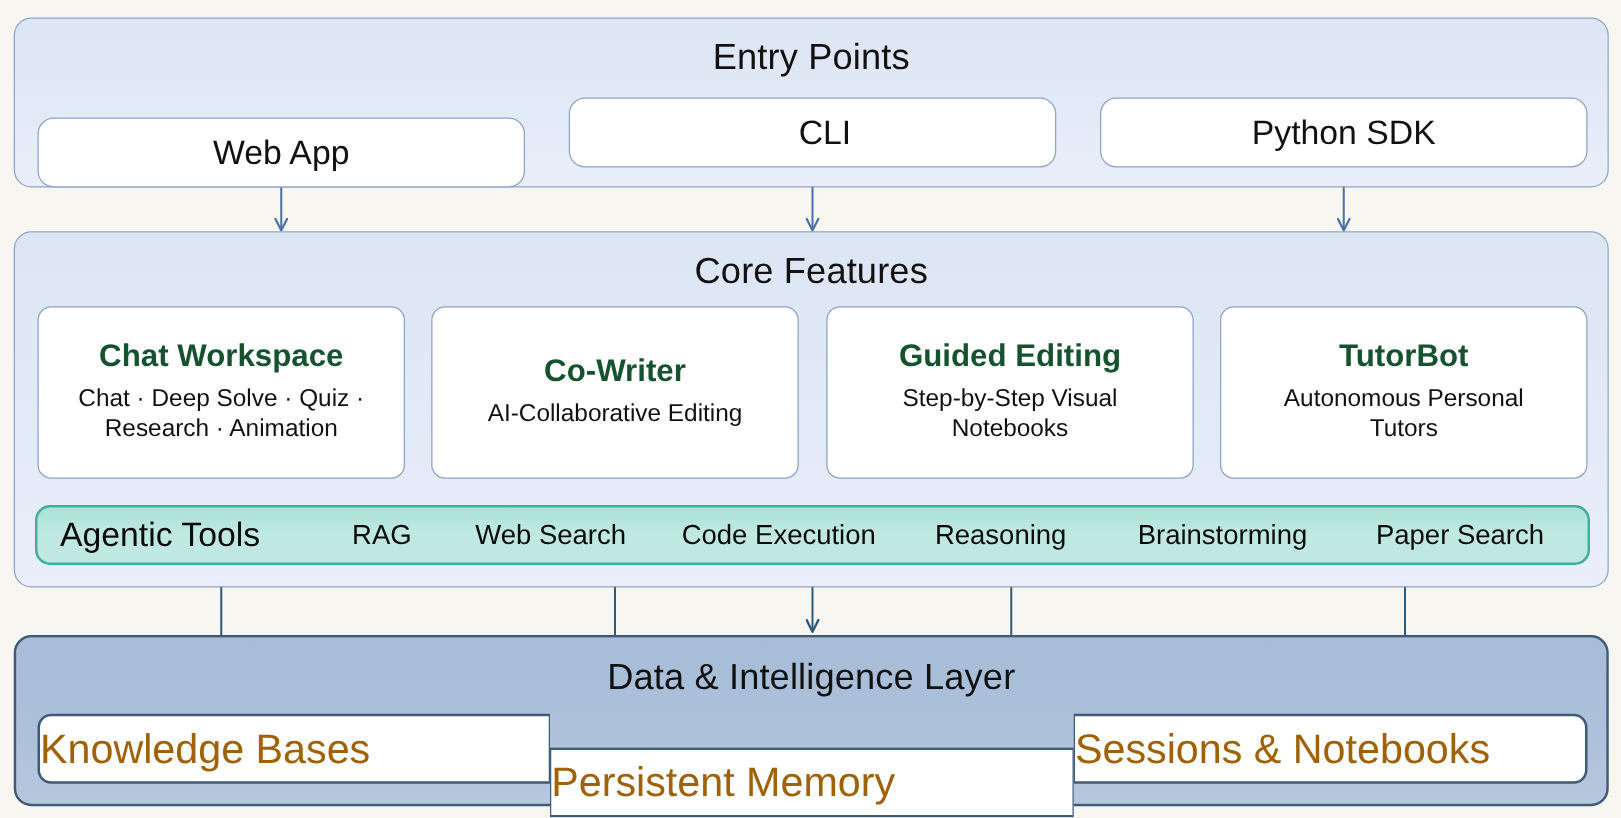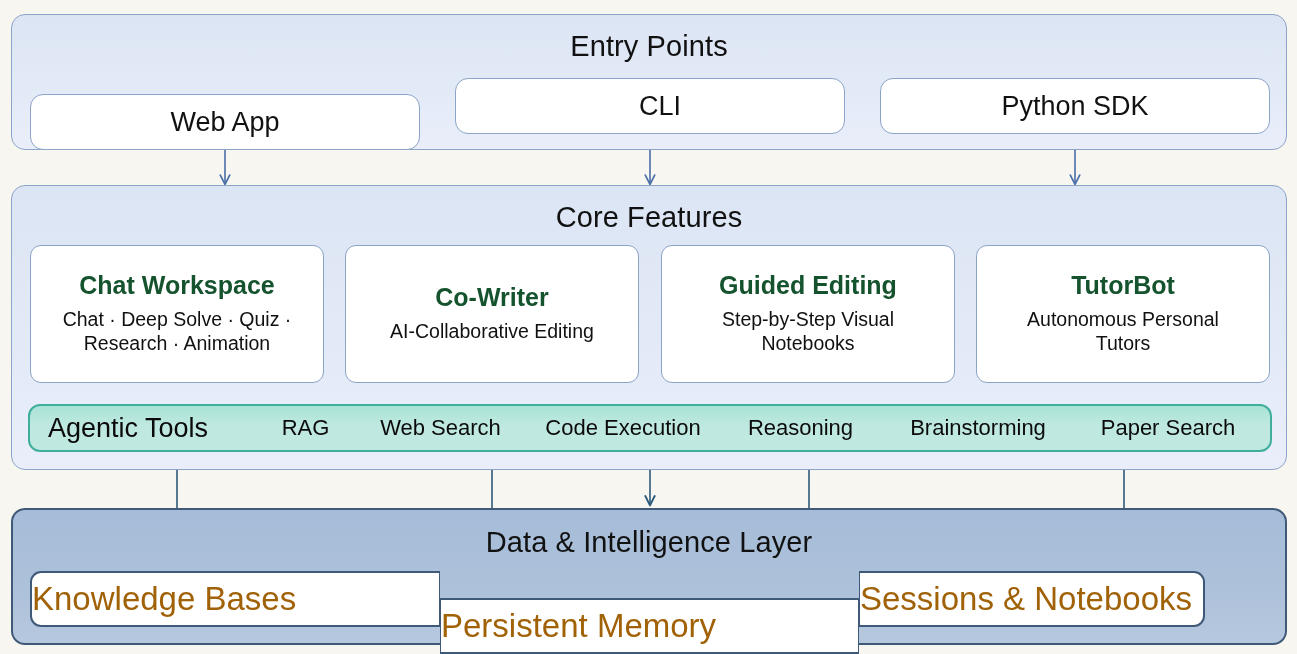--- a/index.html
+++ b/index.html
@@ -218,17 +218,17 @@
   <div class="layer layer-steel" style="left:11px; top:508px; width:1276px; height:137px;">
     <div class="layer-title" style="top:16px; font-size:29px;">Data &amp; Intelligence Layer</div>
   </div>
 
   <div class="dbox first" style="left:30px; top:571px; width:410px; height:56px;">
     <span>Knowledge Bases</span>
   </div>
   <div class="dbox mid" style="left:440px; top:598px; width:419px; height:56px;">
     <span>Persistent Memory</span>
   </div>
-  <div class="dbox last" style="left:859px; top:571px; width:346px; height:56px;">
+  <div class="dbox last" style="left:859px; top:571px; width:411px; height:56px;">
     <span>Sessions &amp; Notebooks</span>
   </div>
 
 </div>
 
 </body></html>

